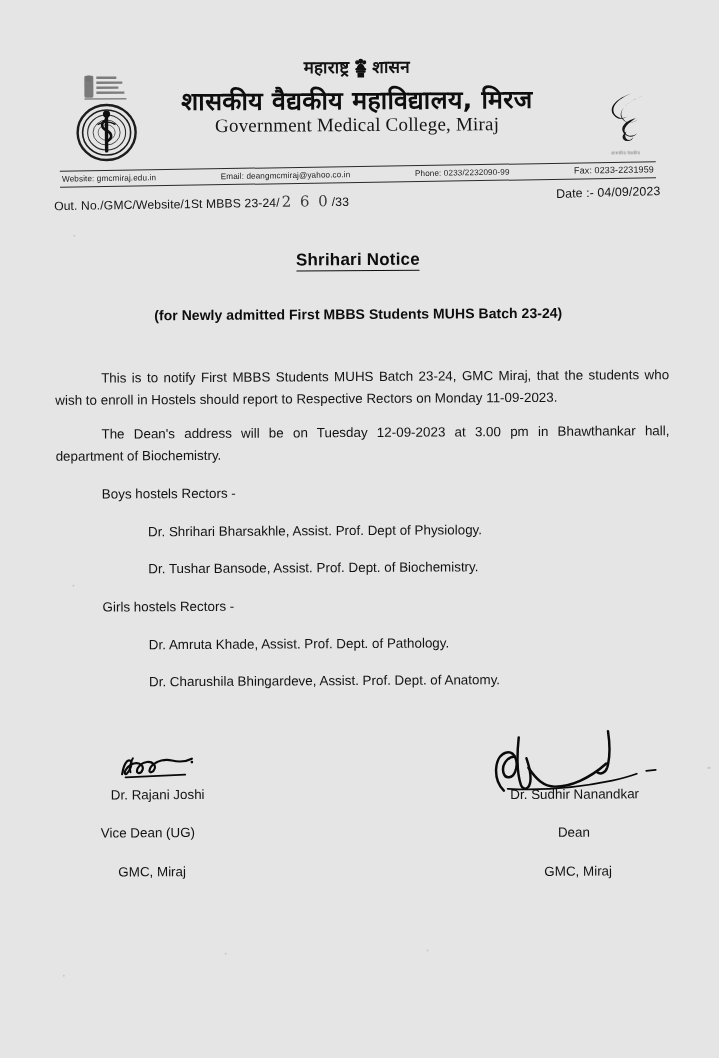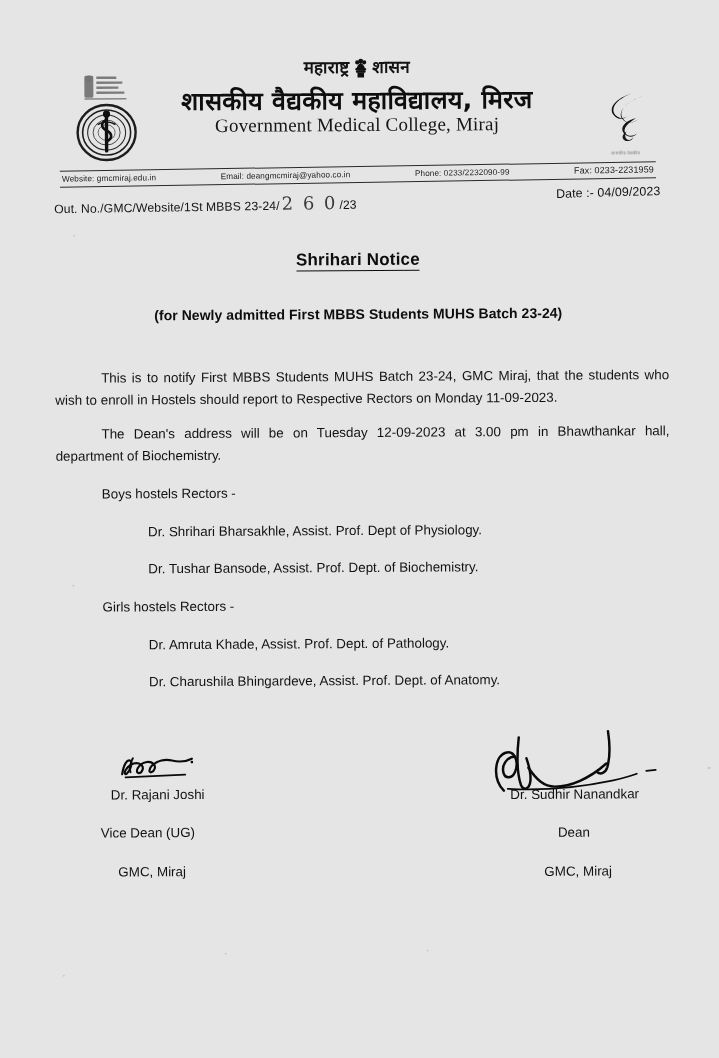--- a/index.html
+++ b/index.html
@@ -145,21 +145,21 @@
     font-size: 12.2px;
     color: #141414;
     letter-spacing: 0.1px;
   }
   #refline .outno {
     transform: rotate(-0.5deg);
     white-space: nowrap;
   }
   #refline .outno .hand {
     font-family: "DejaVu Serif", serif;
-    font-size: 18px;
+    font-size: 15px;
     letter-spacing: 2px;
     color: #3a3a3a;
     padding: 0 2px;
   }
   #refline .datetxt {
     transform: rotate(-1.2deg);
     margin-top: -6px;
     margin-right: 6px;
     white-space: nowrap;
     font-size: 12.4px;
@@ -340,21 +340,21 @@
 
     <div id="contact-bar">
       <span class="ci website">Website: gmcmiraj.edu.in</span>
       <span class="ci email">Email: deangmcmiraj@yahoo.co.in</span>
       <span class="ci phone">Phone: 0233/2232090-99</span>
       <span class="ci fax">Fax: 0233-2231959</span>
     </div>
 
     <div id="refline">
       <div class="outno">
-        <span>Out. No./GMC/Website/1St MBBS 23-24/</span><span class="hand">2 6 0</span><span>/23</span>
+        <span>Out. No./GMC/Website/1St MBBS 23-24/</span><span class="hand">2 6 0</span><span>/33</span>
       </div>
       <div class="datetxt">Date :- 04/09/2023</div>
     </div>
 
     <div id="title-main">
       <span>Shrihari Notice</span>
     </div>
     <div id="title-sub">(for Newly admitted First MBBS Students MUHS Batch 23-24)</div>
 
     <div id="body-block">

